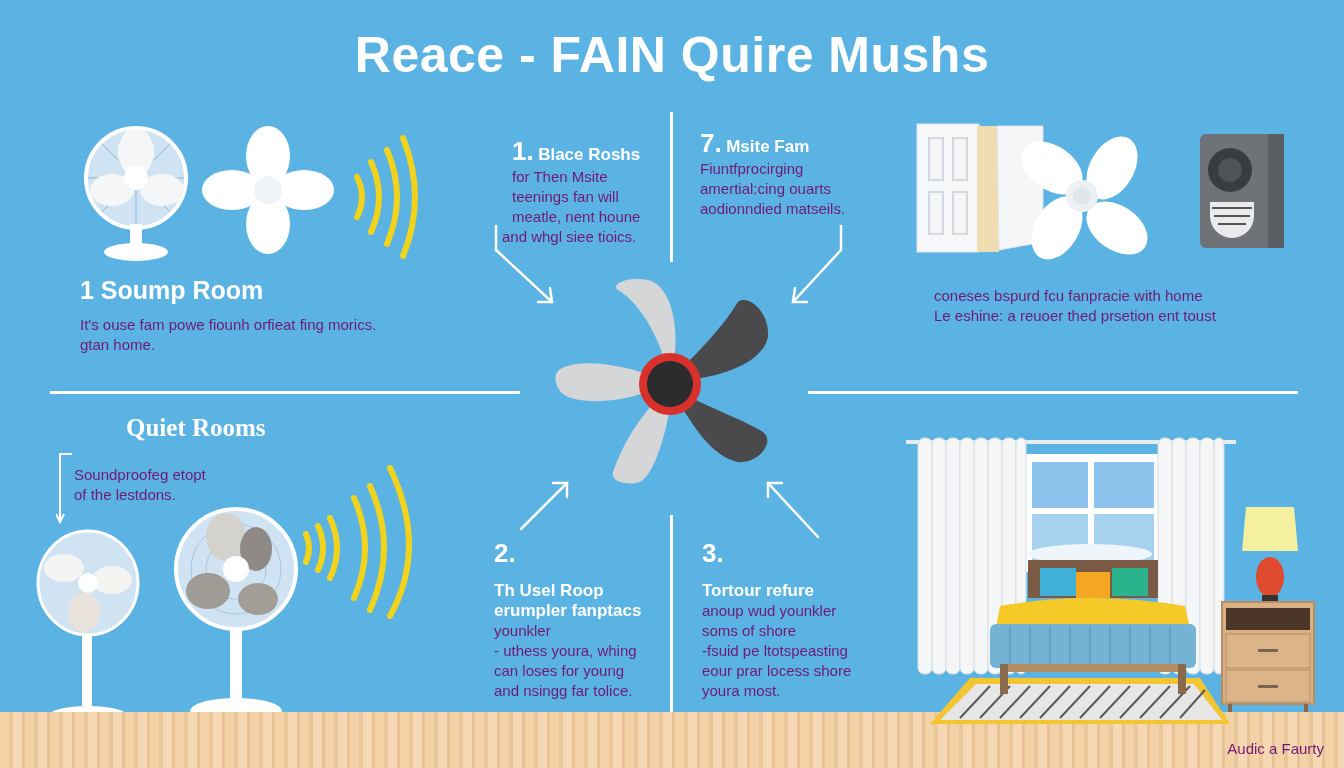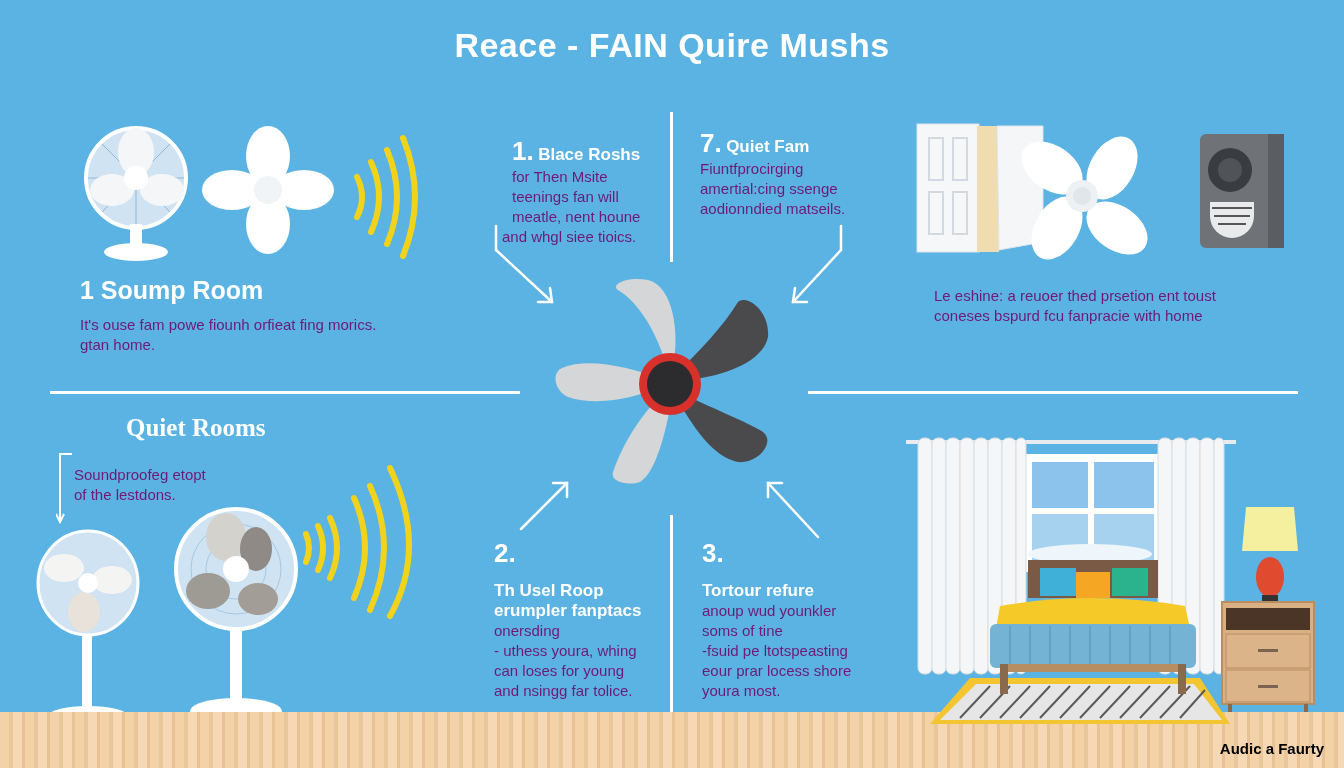--- a/index.html
+++ b/index.html
@@ -1,26 +1,26 @@
 <!DOCTYPE html>
 <html><head>
 <meta charset="utf-8">
 <style>
   html,body{margin:0;padding:0;}
   body{width:1344px;height:768px;overflow:hidden;position:relative;background:#5ab3e3;font-family:"Liberation Sans","DejaVu Sans",sans-serif;color:#fff;}
   .abs{position:absolute;}
-  .title{left:0;top:26px;width:1344px;text-align:center;font-size:34px;font-weight:bold;letter-spacing:0.5px;color:#fff;}
+  .title{left:0;top:26px;width:1344px;text-align:center;font-size:50px;font-weight:bold;letter-spacing:0.5px;color:#fff;}
   .vline{background:#fff;width:3px;}
   .hline{background:#fff;height:3px;}
   .step-head{font-weight:bold;font-size:17px;line-height:20px;}
   .step-num{font-weight:bold;font-size:26px;}
   .body-txt{font-size:15px;line-height:20px;color:#701a75;}
   .big-head{font-weight:bold;font-size:25px;}
   .floor{left:0;top:712px;width:1344px;height:56px;background:repeating-linear-gradient(90deg,#f3d2a8 0 9px,#eac79a 9px 13px,#f6d9b4 13px 22px,#e8c295 22px 25px);}
-  .credit{right:20px;top:740px;font-size:15px;font-weight:bold;color:#000000;}
+  .credit{right:20px;top:740px;font-size:15px;font-weight:normal;color:#701a75;}
   svg{display:block;}
 </style>
 </head>
 <body>
 
 <div class="abs title">Reace - FAIN Quire Mushs</div>
 
 <div class="abs vline" style="left:670px;top:112px;height:150px;"></div>
 <div class="abs vline" style="left:670px;top:515px;height:200px;"></div>
 <div class="abs hline" style="left:50px;top:391px;width:470px;"></div>
@@ -66,23 +66,23 @@
 <div class="abs" style="left:512px;top:136px;width:160px;">
   <div><span class="step-num">1.</span>
     <span class="step-head">Blace Roshs</span></div>
   <div class="body-txt">for Then Msite</div>
   <div class="body-txt">teenings fan will</div>
   <div class="body-txt">meatle, nent houne</div>
   <div class="body-txt" style="margin-left:-10px;">and whgl siee tioics.</div>
 </div>
 <div class="abs" style="left:700px;top:128px;width:180px;">
   <div><span class="step-num">7.</span>
-    <span class="step-head">Quiet Fam</span></div>
+    <span class="step-head">Msite Fam</span></div>
   <div class="body-txt" style="">Fiuntfprocirging</div>
-  <div class="body-txt">amertial:cing ssenge</div>
+  <div class="body-txt">amertial:cing ouarts</div>
   <div class="body-txt">aodionndied matseils.</div>
 </div>
 
 <div class="abs" style="left:490px;top:220px;">
   <svg width="70" height="90" viewBox="0 0 70 90">
       <g stroke="#fff" stroke-width="2.5" fill="none" stroke-linecap="round">
     <line x1="6" y1="6" x2="6" y2="30"></line>
         <line x1="6" y1="30" x2="62" y2="82"></line>
         <path d="M48 82 L62 82 L60 68"></path>
       </g>
@@ -164,22 +164,22 @@
 
 <div class="abs" style="left:80px;top:276px;width:340px;">
   <div class="big-head">1 Soump Room</div>
   <div style="height:10px;"></div>
   <div class="body-txt">It's ouse fam powe fiounh orfieat fing morics.</div>
   <div class="body-txt">gtan home.</div>
 </div>
 
 <div class="abs" style="left:934px;top:276px;width:340px;">
   <div style="height:10px;"></div>
+  <div class="body-txt">coneses bspurd fcu fanpracie with home</div>
   <div class="body-txt">Le eshine: a reuoer thed prsetion ent toust</div>
-  <div class="body-txt">coneses bspurd fcu fanpracie with home</div>
 </div>
 
 <div class="abs big-head" style="left:126px;top:414px;font-family:Liberation Serif, serif;">Quiet Rooms</div>
 <div class="abs" style="left:56px;top:452px;">
   <svg width="24" height="72" viewBox="0 0 24 72">
       <g stroke="#fff" stroke-width="2" fill="none">
     <path d="M16 2 L4 2 L4 68"></path>
         <path d="M0 62 L4 70 L8 62"></path>
       </g>
     </svg>
@@ -227,31 +227,31 @@
       <path d="M90 6 Q128 86 90 154"></path>
     </g>
   </svg>
 </div>
 
 <div class="abs" style="left:494px;top:538px;width:170px;">
   <div class="step-num">2.</div>
   <div style="height:12px;"></div>
   <div class="step-head">Th Usel Roop</div>
   <div class="step-head">erumpler fanptacs</div>
-  <div class="body-txt">onersding</div>
+  <div class="body-txt">younkler</div>
   <div class="body-txt">- uthess youra, whing</div>
   <div class="body-txt">can loses for young</div>
   <div class="body-txt">and nsingg far tolice.</div>
 </div>
 <div class="abs" style="left:702px;top:538px;width:180px;">
   <div class="step-num">3.</div>
   <div style="height:12px;"></div>
   <div class="step-head">Tortour refure</div>
   <div class="body-txt">anoup wud younkler</div>
-  <div class="body-txt">soms of tine</div>
+  <div class="body-txt">soms of shore</div>
   <div class="body-txt">-fsuid pe ltotspeasting</div>
   <div class="body-txt">eour prar locess shore</div>
   <div class="body-txt">youra most.</div>
 </div>
 
 <div class="abs floor"></div>
 
 <div class="abs" style="left:900px;top:428px;">
   <svg width="430" height="305" viewBox="0 0 430 305">
 

